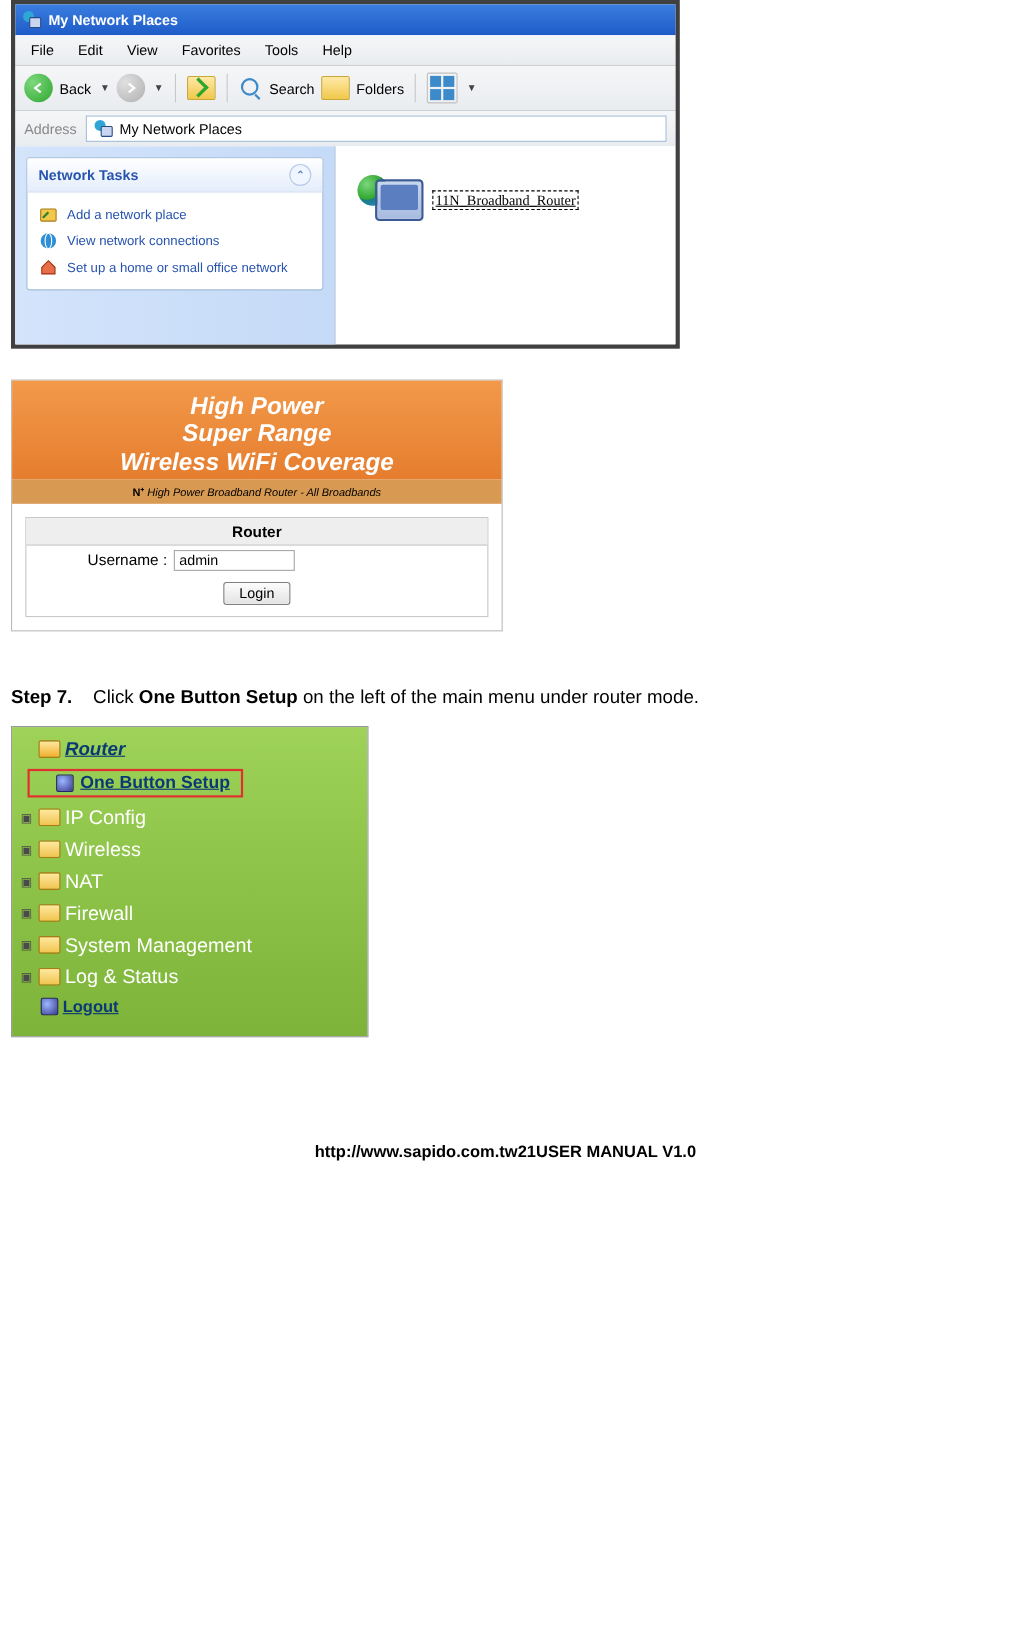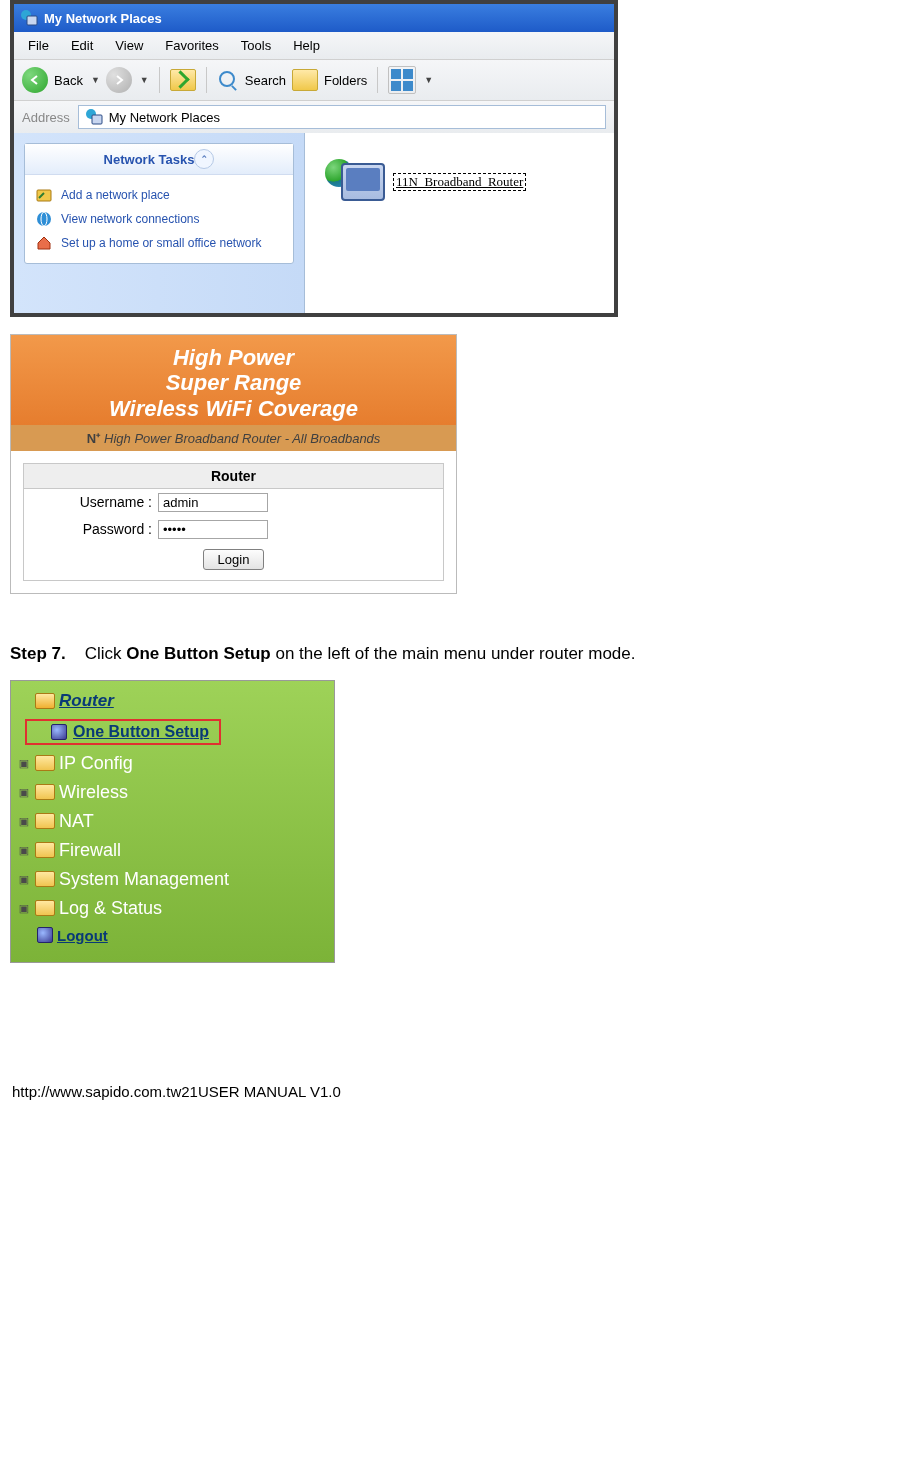--- a/index.html
+++ b/index.html
@@ -153,21 +153,21 @@
   }
   .tasks-box {
     background: #fff;
     border: 1px solid #a6bdd8;
     border-radius: 3px;
   }
   .tasks-header {
     background: linear-gradient(to bottom, #fff, #e3edfb);
     padding: 5px 10px;
     display: flex;
-    justify-content: center;
+    justify-content: space-between;
     align-items: center;
     color: #2753af;
     font-weight: bold;
     font-size: 13px;
     border-bottom: 1px solid #d0dcf0;
   }
   .tasks-collapse {
     width: 18px; height: 18px;
     border-radius: 50%;
     border: 1px solid #b5c9e6;
@@ -232,41 +232,41 @@
     font-size: 13px;
     border: 1px dashed #000;
     padding: 0 2px;
     margin-top: 20px;
     text-decoration: underline;
   }
 
   
   .login-panel {
     width: 445px;
-    margin-top: 17px;
+    margin-top: 28px;
     border: 1px solid #bbb;
     position: relative;
   }
   .login-banner {
     background: linear-gradient(to bottom, #f2994a, #e67d2e);
     padding: 10px 14px 4px;
     color: #fff;
     font-family: Arial, sans-serif;
     font-style: italic;
     font-weight: bold;
     text-align: center;
     font-size: 22px;
     line-height: 1.15;
   }
   .login-subbanner {
     background: #d89a52;
-    color: #404040;
+    color: #000000;
     padding: 4px 8px;
     text-align: center;
-    font-size: 13px;
+    font-size: 10px;
     font-style: italic;
   }
   .login-subbanner .nplus {
     display: inline-block;
     position: relative;
     font-weight: bold;
     font-style: normal;
   }
   .login-table {
     border: 1px solid #c8c8c8;
@@ -387,26 +387,27 @@
     font-weight: bold;
     text-decoration: underline;
     font-size: 15px;
   }
   .indent-1 { padding-left: 22px; }
   .indent-2 { padding-left: 36px; }
 
   
   .footer {
     display: flex;
-    justify-content: flex-start;
+    justify-content: center;
     align-items: baseline;
-    margin-top: 120px;
+    margin-top: 96px;
     font-family: Verdana, sans-serif;
     font-size: 15px;
     padding: 0 2px;
+    font-weight: bold;
   }
 </style>
 </head>
 <body>
 
 <div class="page">
 
   <div class="explorer">
     <div class="titlebar">
       <span class="titlebar-icon">
@@ -533,24 +534,20 @@
     <div class="login-subbanner">
       <span class="nplus">N⁺</span>
       <span>High Power Broadband Router - All Broadbands</span>
     </div>
     <div class="login-table">
       <div class="login-table-header">Router</div>
       <div class="login-row">
         <span class="login-label">Username :</span>
         <input class="login-input" type="text" value="admin" style="">
       </div>
-      <div class="login-row">
-        <span class="login-label">Password :</span>
-        <input class="login-input" type="text" value="•••••" style="">
-      </div>
       <div class="login-btn-row">
         <button class="login-btn">Login</button>
       </div>
     </div>
   </div>
 
   <div class="step-text">
     <span class="step-label">Step 7.</span>&nbsp;&nbsp;&nbsp;
     <span>Click </span><span class="emph">One Button Setup</span><span> on the left of the main menu under router mode.</span>
   </div>

